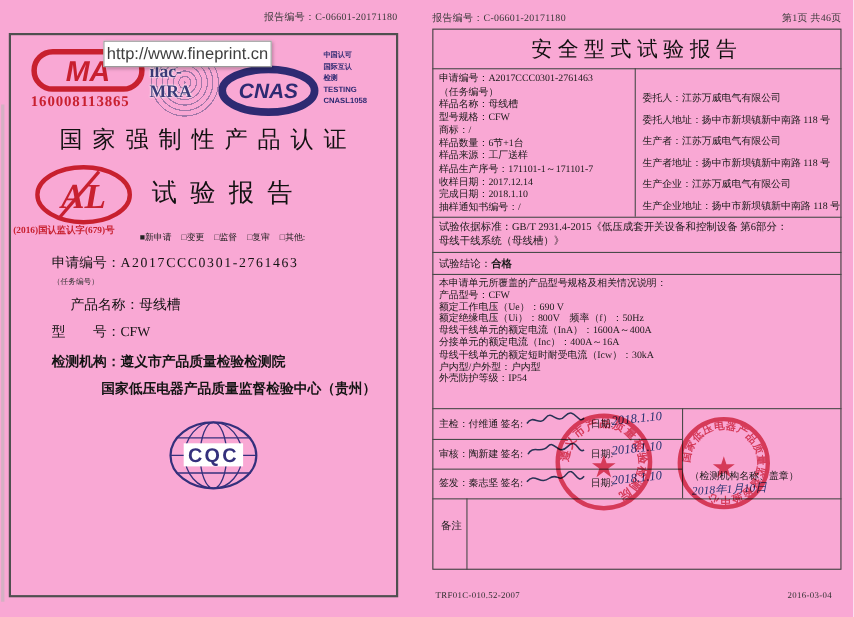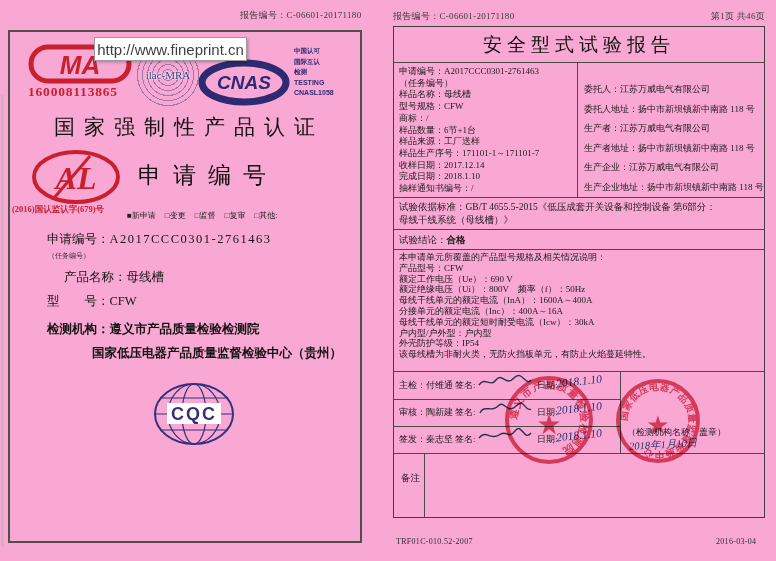--- a/index.html
+++ b/index.html
@@ -8,21 +8,21 @@
   .canvas{position:relative;width:776px;height:561px;background:#f9a8d4;overflow:hidden}
   .abs{position:absolute}
   
   .scan-smudge{left:1px;top:95px;width:3px;height:452px;background:#b7b7b5;opacity:.55}
   .lp-frame{left:8px;top:30px;width:354px;height:513px;border:2px solid #4f4f4f;background:transparent}
   .rep-no{font-size:9px;color:#3a3a3a;letter-spacing:.3px}
   .cma-num{left:28px;top:84px;font-size:13.5px;font-weight:bold;color:#c8202f;letter-spacing:.8px}
   .ilac{left:136px;top:43px;width:64px;height:64px;border-radius:50%;
         background:repeating-radial-gradient(circle at 50% 50%, rgba(72,72,125,.5) 0 1px, rgba(255,255,255,0) 1px 5px);
         display:flex;align-items:center;justify-content:center}
-  .ilac span{font-size:11px;font-weight:normal;color:#3c3a78;text-shadow:0 0 2px #fff,0 0 2px #fff}
+  .ilac span{font-size:16px;font-weight:bold;color:#3c3a78;text-shadow:0 0 2px #fff,0 0 2px #fff}
   .cnas-txt{left:294px;top:46px;color:#2e2a72;line-height:10.5px}
   .cnas-txt .zh{font-size:6.5px;font-weight:bold}
   .cnas-txt .en{font-size:7px;font-weight:bold;font-family:"Liberation Sans",sans-serif}
   .watermark{left:94px;top:37px;width:153px;height:24px;background:#fff;border:1px solid #9a9a9a;
              box-shadow:1.5px 1.5px 3px rgba(0,0,0,.25);display:flex;align-items:center;justify-content:center;
              font-family:"Liberation Sans",sans-serif;font-size:15px;color:#3f3f3f}
   .lp-heading{left:33px;top:113px;width:312px;text-align:center;font-size:21px;letter-spacing:9px;color:#111}
   .cal-num{left:12px;top:204px;font-size:8.5px;font-weight:bold;color:#c8202f}
   .lp-title{left:138px;top:160px;font-size:23px;letter-spacing:12px;color:#111}
   .cb-row{left:127px;top:210px;font-size:8px;color:#222;white-space:nowrap}
@@ -84,21 +84,21 @@
 
   <div class="abs lp-heading">国家强制性产品认证</div>
 
   <svg class="abs" style="left:30px;top:148px" width="92" height="58" viewBox="0 0 92 58">
     <ellipse cx="46" cy="29" rx="42" ry="25" fill="none" stroke="#c8202f" stroke-width="4"></ellipse>
     <text x="46" y="41" text-anchor="middle" font-family="Liberation Serif, serif" font-weight="bold" font-style="italic" font-size="32" fill="#c8202f">AL</text>
     <line x1="24" y1="50" x2="60" y2="8" stroke="#c8202f" stroke-width="3"></line>
   </svg>
   <div class="abs cal-num">(2016)国认监认字(679)号</div>
 
-  <div class="abs lp-title">申请编号</div>
+  <div class="abs lp-title">试验报告</div>
 
   <div class="abs cb-row">
     <span class="cb"><span>■</span><span>新申请</span></span>
     <span class="cb"><span>□</span><span>变更</span></span>
     <span class="cb"><span>□</span><span>监督</span></span>
     <span class="cb"><span>□</span><span>复审</span></span>
     <span class="cb"><span>□</span><span>其他:</span></span>
   </div>
 
   <div class="abs fld" style="left:47px;top:231px">
@@ -164,39 +164,38 @@
   <div class="abs cell-lines" style="left:584px;top:80px;line-height:19.5px">
     <div>委托人：江苏万威电气有限公司</div>
     <div>委托人地址：扬中市新坝镇新中南路 118 号</div>
     <div>生产者：江苏万威电气有限公司</div>
     <div>生产者地址：扬中市新坝镇新中南路 118 号</div>
     <div>生产企业：江苏万威电气有限公司</div>
     <div>生产企业地址：扬中市新坝镇新中南路 118 号</div>
   </div>
 
   <div class="abs cell-lines" style="left:399px;top:201px;line-height:12.5px;font-size:9.5px">
-    <div>试验依据标准：GB/T 4655.5-2015《低压成套开关设备和控制设备 第6部分：</div>
+    <div>试验依据标准：GB/T 2931.4-2015《低压成套开关设备和控制设备 第6部分：</div>
     <div>母线干线系统（母线槽）》</div>
   </div>
 
   <div class="abs cell-lines" style="left:399px;top:234px;font-size:9.5px">
     <span>试验结论：</span><span style="font-weight:bold">合格</span>
   </div>
 
   <div class="abs cell-lines" style="left:399px;top:252px;line-height:10.8px">
     <div>本申请单元所覆盖的产品型号规格及相关情况说明：</div>
     <div>产品型号：CFW</div>
     <div>额定工作电压（Ue）：690 V</div>
     <div>额定绝缘电压（Ui）：800V　频率（f）：50Hz</div>
     <div>母线干线单元的额定电流（InA）：1600A～400A</div>
     <div>分接单元的额定电流（Inc）：400A～16A</div>
     <div>母线干线单元的额定短时耐受电流（Icw）：30kA</div>
     <div>户内型/户外型：户内型</div>
     <div>外壳防护等级：IP54</div>
-    <div>该母线槽为非耐火类，无防火挡板单元，有防止火焰蔓延特性。</div>
   </div>
 
   <div class="abs sig-print" style="left:399px;top:379px">主检：付维通</div>
   <div class="abs sig-print" style="left:455px;top:379px">签名:</div>
   <svg class="abs" style="left:477px;top:374px" width="56" height="16" viewBox="0 0 56 16">
     <path d="M2,11 C8,2 13,14 19,6 S29,13 37,4 S49,13 54,6" fill="none" stroke="#273255" stroke-width="1.4"></path>
   </svg>
   <div class="abs sig-print" style="left:537px;top:379px">日期:</div>
   <div class="abs hw" style="left:556px;top:375px">2018.1.10</div>
 

